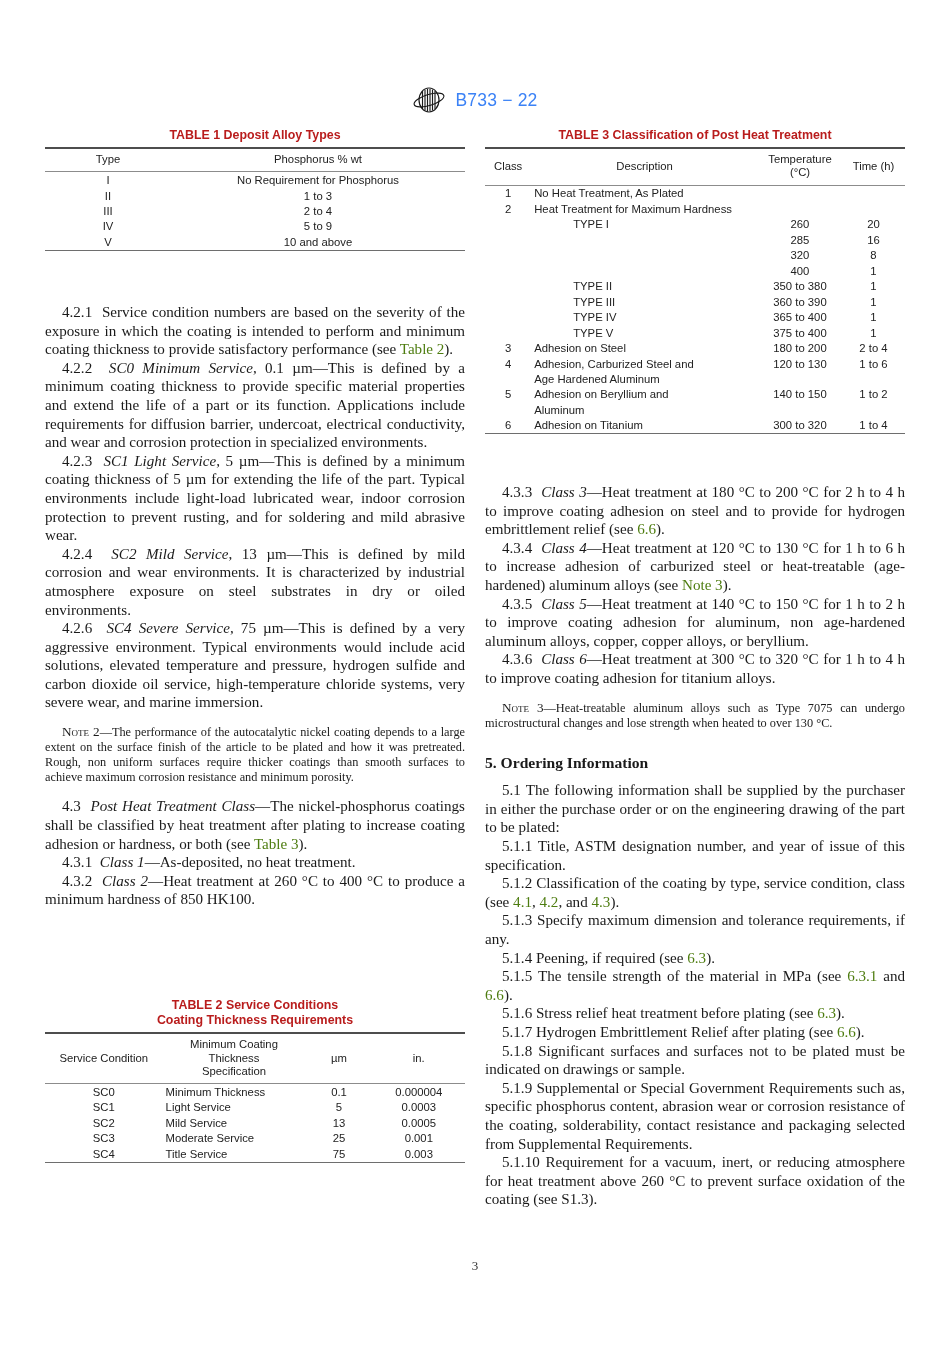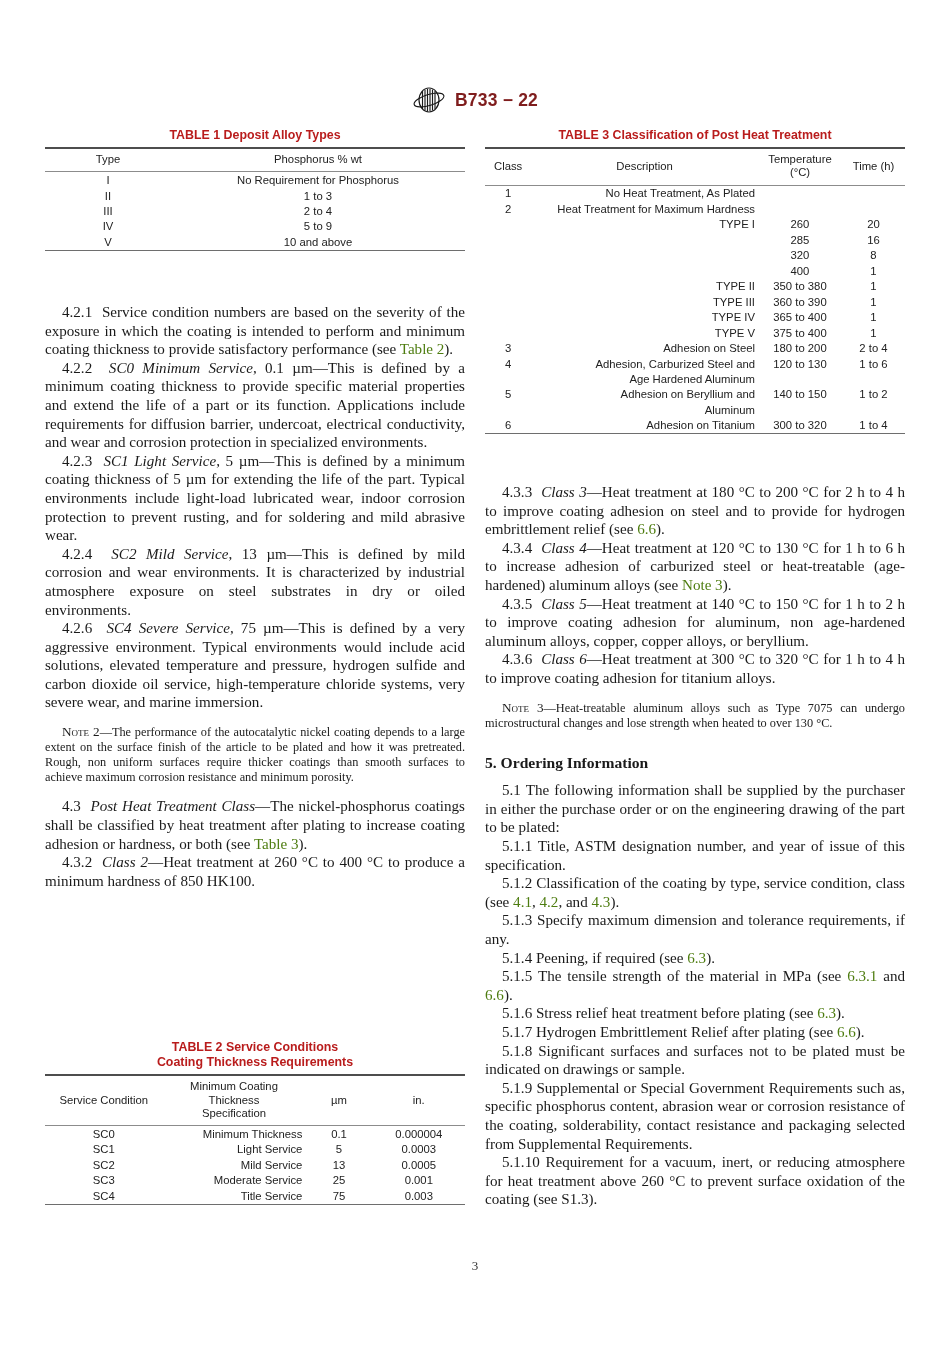--- a/index.html
+++ b/index.html
@@ -29,23 +29,23 @@
     gap: 9px;
   }
   .astm-logo {
     width: 34px;
     height: 28px;
     display: block;
   }
   .designation {
     font-family: "Liberation Sans", "DejaVu Sans", sans-serif;
     font-size: 17.5px;
-    font-weight: bold;
+    font-weight: normal;
     letter-spacing: 0.2px;
-    color: #7f1d1d;
+    color: #3b82f6;
   }
 
   
   p {
     margin: 0;
     font-size: 15.1px;
     line-height: 1.232;
     text-align: justify;
     text-justify: inter-word;
     hyphens: none;
@@ -104,42 +104,42 @@
   }
   table.astm tbody td {
     padding: 0.6px 3px;
     line-height: 1.265;
     vertical-align: top;
   }
   .rule-top  { border-top: 2.1px solid #4d4d4d; }
   .rule-mid  { border-top: 1.2px solid #8c8c8c; }
   .rule-bot  { border-top: 1.3px solid #6e6e6e; }
   .ta-c { text-align: center; }
-  .ta-l { text-align: right; }
+  .ta-l { text-align: left; }
   .indent-type { padding-left: 42px !important; }
 
   
   .t1-c1 { width: 30%; }
   .t1-c2 { width: 70%; }
 
   
   .t2-c1 { width: 28%; }
   .t2-c2 { width: 34%; }
   .t2-c3 { width: 16%; }
   .t2-c4 { width: 22%; }
 
   
   .t3-c1 { width: 11%; }
   .t3-c2 { width: 54%; }
   .t3-c3 { width: 20%; }
   .t3-c4 { width: 15%; }
 
   
   #table1-block { position: absolute; left: 45px;  top: 128px; width: 420px; }
-  #table2-block { position: absolute; left: 45px;  top: 1040px; width: 420px; }
+  #table2-block { position: absolute; left: 45px;  top: 998px; width: 420px; }
   #table3-block { position: absolute; left: 485px; top: 128px; width: 420px; }
 
   #left-text  { position: absolute; left: 45px;  top: 303px; width: 420px; }
   #right-text { position: absolute; left: 485px; top: 483px; width: 420px; }
 
   
   .page-number {
     position: absolute;
     left: 0;
     top: 1258px;
@@ -341,20 +341,21 @@
   <p class="para"><span>4.2.6</span>&nbsp;&nbsp;<span class="it">SC4 Severe Service</span><span>, 75 µm—This is defined by a very aggressive environment. Typical environments would include acid solutions, elevated temperature and pressure, hydrogen sulfide and carbon dioxide oil service, high-temperature chloride systems, very severe wear, and marine immersion.</span></p>
 
   <div class="sp-12"></div>
 
   <p class="note"><span class="note-label">Note 2</span><span>—The performance of the autocatalytic nickel coating depends to a large extent on the surface finish of the article to be plated and how it was pretreated. Rough, non uniform surfaces require thicker coatings than smooth surfaces to achieve maximum corrosion resistance and minimum porosity.</span></p>
 
   <div class="sp-12"></div>
 
   <p class="para"><span>4.3</span>&nbsp;&nbsp;<span class="it">Post Heat Treatment Class</span><span>—The nickel-phosphorus coatings shall be classified by heat treatment after plating to increase coating adhesion or hardness, or both (see </span><span class="lnk">Table 3</span><span>).</span></p>
 
+  <p class="para"><span>4.3.1</span>&nbsp;&nbsp;<span class="it">Class 1</span><span>—As-deposited, no heat treatment.</span></p>
 
   <p class="para"><span>4.3.2</span>&nbsp;&nbsp;<span class="it">Class 2</span><span>—Heat treatment at 260 °C to 400 °C to produce a minimum hardness of 850 HK100.</span></p>
 
 </div>
 
 <div id="table2-block" class="tbl-block">
   <div class="tbl-caption">
     <span>TABLE 2 Service Conditions</span><br>
     <span>Coating Thickness Requirements</span>
   </div>

